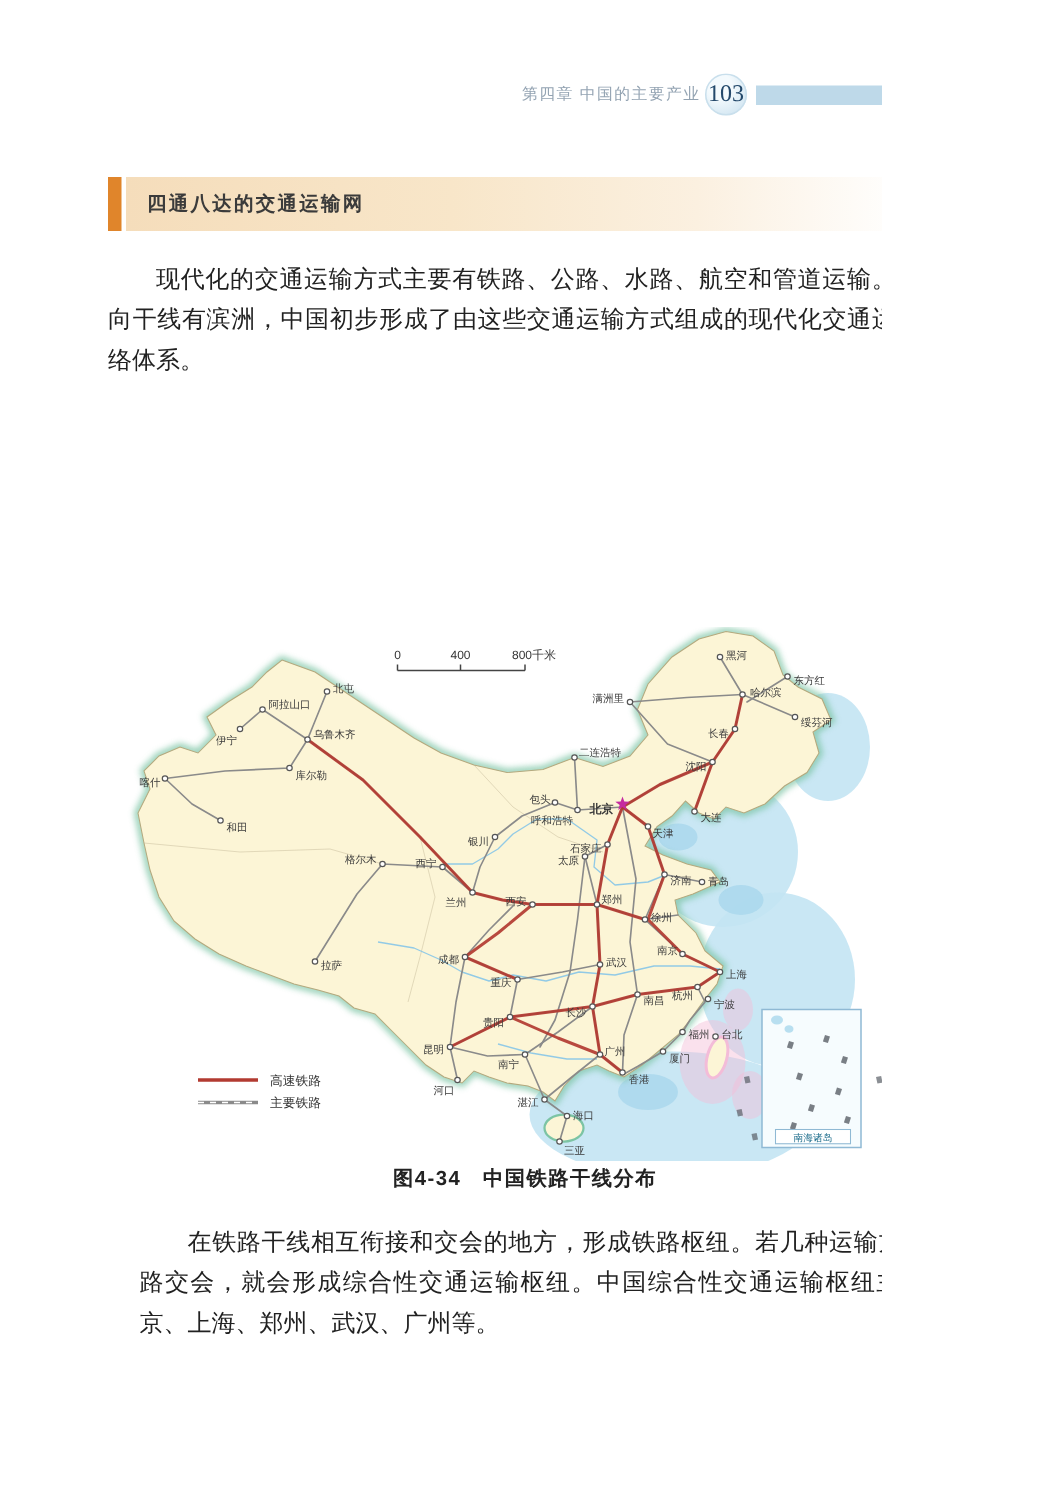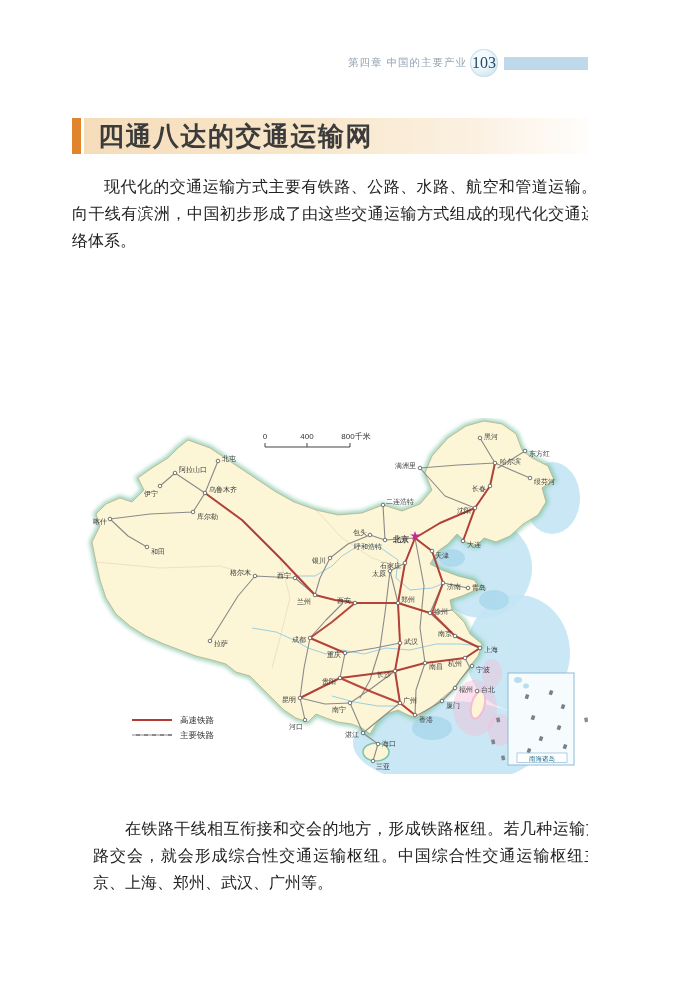--- a/index.html
+++ b/index.html
@@ -13,21 +13,21 @@
         background:radial-gradient(circle at 35% 30%,#f4fafd 30%,#d9eaf4 70%,#c4dcec 100%);
         box-shadow:inset 0 0 0 1px #c9dfec;}
   .globe .num{position:absolute;inset:0;display:flex;align-items:center;justify-content:center;
         font-family:"Liberation Serif","DejaVu Serif",serif;font-size:16px;color:#24496b;}
   .hbar{width:84px;height:13px;background:#bed9e9;margin-left:5px;}
   
   .section-heading{position:absolute;top:118px;left:72px;width:556px;height:36px;display:flex;align-items:stretch;}
   .accent{width:9px;background:#e0852b;flex:0 0 auto;}
   .band{flex:1;margin-left:3px;display:flex;align-items:center;padding-left:14px;
         background:linear-gradient(90deg,#f5ddbb 0%,#f8e6c9 40%,#fbf0e0 70%,rgba(253,248,241,0) 96%);}
-  .band .title{font-size:26px;font-weight:bold;color:#3b3b3b;letter-spacing:1.5px;}
+  .band .title{font-size:13px;font-weight:bold;color:#3b3b3b;letter-spacing:1.5px;}
   
   .para{position:absolute;left:72px;width:558px;margin:0;
         font-family:"Liberation Serif","DejaVu Serif",serif;
         font-size:16px;line-height:27px;color:#212121;text-align:justify;text-indent:2em;}
   #p1{top:173px;} #p2{top:254px;} #p3{top:815px;margin-left:21px;}
   
   .figure{position:absolute;left:80px;top:418px;width:540px;height:356px;}
   .figure svg{display:block;}
   .caption{position:absolute;top:777px;left:72px;width:556px;text-align:center;
         font-size:13.5px;font-weight:bold;color:#222;letter-spacing:1px;}
@@ -260,16 +260,17 @@
         <text x="227" y="21" font-size="8" fill="#333" text-anchor="middle">400</text>
         <text x="276" y="21" font-size="8" fill="#333" text-anchor="middle">800千米</text>
         <line x1="52" y1="302" x2="92" y2="302" stroke="#b23a31" stroke-width="2.2"></line>
         <text x="100" y="305" font-size="8.5" fill="#333">高速铁路</text>
         <line x1="52" y1="317" x2="92" y2="317" stroke="#8a8a8a" stroke-width="2.2"></line>
         <line x1="52" y1="317" x2="92" y2="317" stroke="#fff" stroke-width="1" stroke-dasharray="4 4"></line>
         <text x="100" y="320" font-size="8.5" fill="#333">主要铁路</text>
       </svg>
   </div>
 
+  <div class="caption">图4-34　中国铁路干线分布</div>
 
   <p class="para" id="p3">在铁路干线相互衔接和交会的地方，形成铁路枢纽。若几种运输方式的线路交会，就会形成综合性交通运输枢纽。中国综合性交通运输枢纽主要有北京、上海、郑州、武汉、广州等。</p>
 
 </div>
 
 </body></html>

